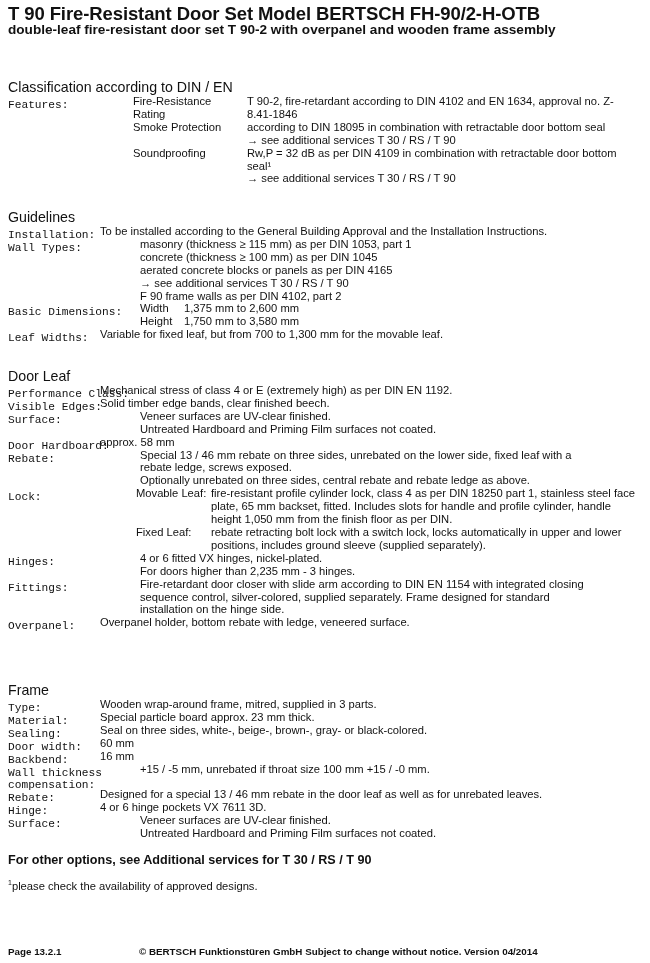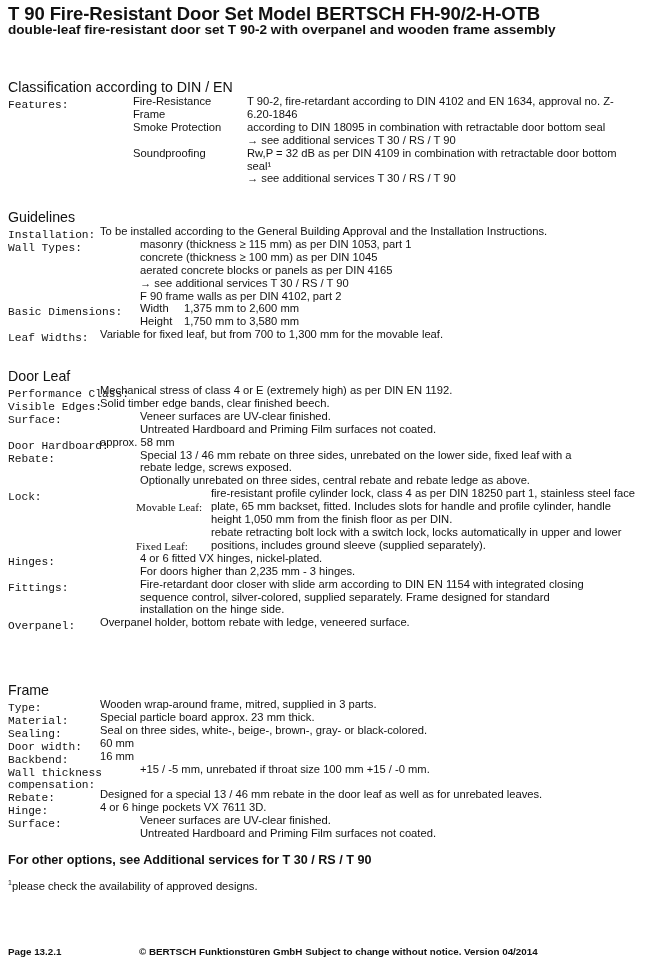--- a/index.html
+++ b/index.html
@@ -20,21 +20,21 @@
     font-size: 14.2px; font-weight: normal; white-space: nowrap;
   }
   .rows { position: absolute; left: 0; width: 650px; font-size: 11.2px; line-height: 12.9px; }
   .row { position: relative; }
   .lbl { position: absolute; left: 8px; top: 4px; white-space: nowrap; font-family: Liberation Mono, monospace; }
   .val { margin-left: 100px; width: 500px; }
   .val div { white-space: pre-wrap; padding-left: 40px; }
   .sub { position: relative; }
   .sublbl { position: absolute; left: 133px; top: 0; width: 112px; }
   .subval { margin-left: 247px; width: 380px; }
-  .lock-lbl { position: absolute; left: 136px; top: 14px; white-space: nowrap; font-family: Liberation Serif, serif; }
+  .lock-lbl { position: absolute; left: 136px; top: 0; white-space: nowrap; }
   .lock-val { margin-left: 211px; width: 425px; }
   .dim-lbl { display: inline-block; width: 44px; }
   .note-bold {
     position: absolute; left: 8px; top: 853px;
     font-size: 12.6px; font-weight: bold; white-space: nowrap;
   }
   .footnote { position: absolute; left: 8px; top: 880px; font-size: 11.2px; white-space: nowrap; }
   .footnote sup { font-size: 7px; vertical-align: top; position: relative; top: -1px; }
   .footer { position: absolute; top: 946px; font-size: 9.8px; font-weight: bold; white-space: nowrap; }
 </style>
@@ -42,22 +42,22 @@
 <body>
 
 <div class="title">T 90 Fire-Resistant Door Set Model BERTSCH FH-90/2-H-OTB</div>
 <div class="subtitle">double-leaf fire-resistant door set T 90-2 with overpanel and wooden frame assembly</div>
 
 <div class="section-title" style="top:79px;">Classification according to DIN / EN</div>
 <div class="rows" style="top:95px;">
   <div class="row">
     <span class="lbl">Features:</span>
     <div class="sub">
-      <div class="sublbl">Fire-Resistance Frame</div>
-      <div class="subval">T 90-2, fire-retardant according to DIN 4102 and EN 1634, approval no. Z-6.20-1846</div>
+      <div class="sublbl">Fire-Resistance Rating</div>
+      <div class="subval">T 90-2, fire-retardant according to DIN 4102 and EN 1634, approval no. Z-8.41-1846</div>
     </div>
     <div class="sub">
       <div class="sublbl">Smoke Protection</div>
       <div class="subval">
         <div>according to DIN 18095 in combination with retractable door bottom seal</div>
         <div>→ see additional services T 30 / RS / T 90</div>
       </div>
     </div>
     <div class="sub">
       <div class="sublbl">Soundproofing</div>

